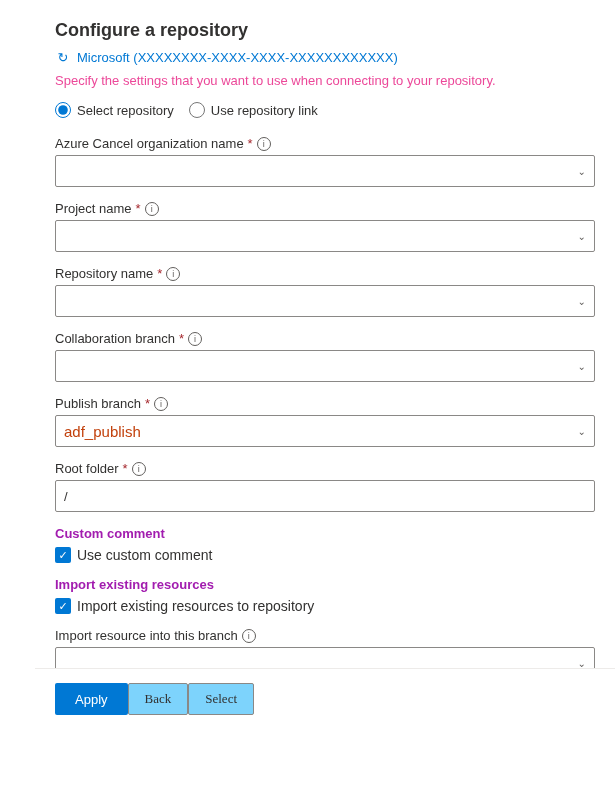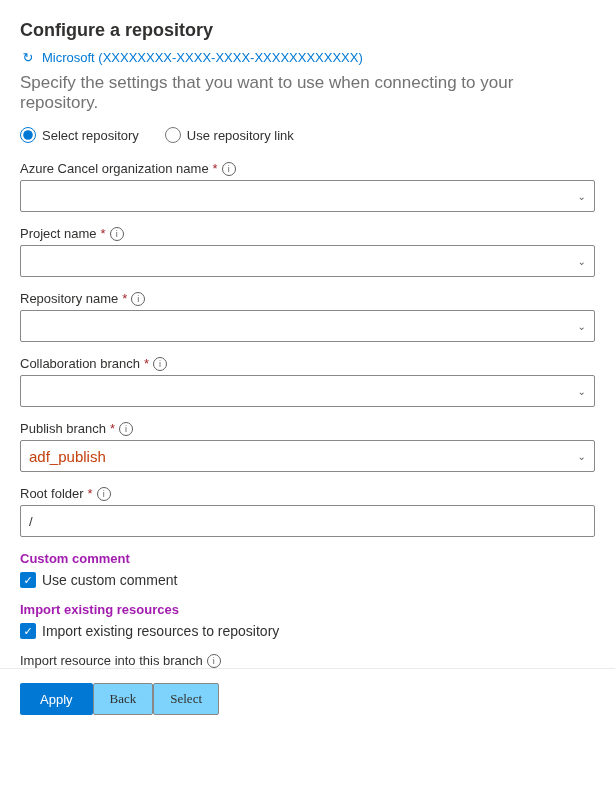--- a/index.html
+++ b/index.html
@@ -8,20 +8,21 @@
       font-size: 13px;
       color: #323130;
       background: #fff;
       width: 615px;
       min-height: 811px;
     }
     .page-container {
       display: flex;
       flex-direction: column;
       height: 729px;
+      margin-left: 35px;
     }
     .main-content {
       flex: 1;
       padding: 20px 20px 10px 20px;
       overflow-y: auto;
     }
     .page-title {
       font-size: 18px;
       font-weight: 600;
       color: #323130;
@@ -37,28 +38,28 @@
     }
     .refresh-icon {
       width: 16px;
       height: 16px;
       display: inline-flex;
       align-items: center;
       justify-content: center;
       color: #0078d4;
     }
     .subtitle {
-      font-size: 17px;
-      color: #737373;
+      font-size: 13px;
+      color: #ec4899;
       margin-bottom: 14px;
     }
     .radio-group {
       display: flex;
       align-items: flex-end;
-      gap: 26px;
+      gap: 15px;
       margin-bottom: 18px;
     }
     .radio-option {
       display: flex;
       align-items: center;
       gap: 6px;
       cursor: pointer;
     }
     .radio-input {
       width: 16px;

